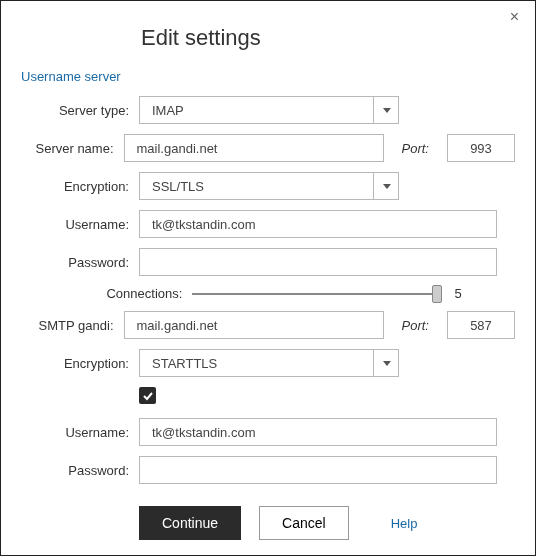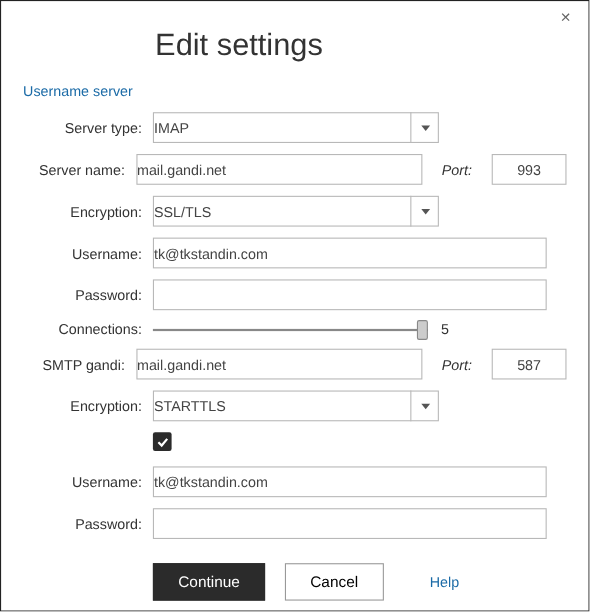--- a/index.html
+++ b/index.html
@@ -1,32 +1,32 @@
 <!DOCTYPE html>
 <html><head>
 <meta charset="utf-8">
 <style>
   * { box-sizing: border-box; margin: 0; padding: 0; }
   body { font-family: "Segoe UI", Arial, sans-serif; font-size: 13px; color: #333; background: #fff; }
   .window { width: 536px; height: 556px; border: 1px solid #222; position: relative; padding: 10px 20px 20px 20px; }
   .close { position: absolute; top: 8px; right: 16px; color: #666; font-size: 16px; line-height: 1; cursor: pointer; }
-  .title { font-size: 28px; font-weight: 300; color: #333; margin: 14px 0 18px 120px; }
+  .title { font-size: 22px; font-weight: 300; color: #333; margin: 14px 0 18px 120px; }
   .section { color: #1a6aa6; font-size: 13px; margin: 8px 0 12px 0; }
   .row { display: flex; align-items: center; margin-bottom: 10px; }
   .label { width: 118px; text-align: right; padding-right: 10px; color: #333; }
   .field { flex: 0 0 260px; }
   .field-wide { flex: 0 0 358px; }
-  select, input[type=text], input[type=password], input.port { height: 28px; border: 1px solid #b8b8b8; background: #fff; padding: 0 0; font-family: inherit; font-size: 13px; color: #444; width: 100%; }
+  select, input[type=text], input[type=password], input.port { height: 28px; border: 1px solid #b8b8b8; background: #fff; padding: 0 12px; font-family: inherit; font-size: 13px; color: #444; width: 100%; }
   .select-wrap { position: relative; display: inline-block; width: 100%; }
   .select-wrap select { appearance: none; -webkit-appearance: none; padding-right: 28px; }
   .select-btn { position: absolute; right: 0; top: 0; width: 26px; height: 28px; border-left: 1px solid #b8b8b8; display: flex; align-items: center; justify-content: center; pointer-events: none; }
   .tri { width: 0; height: 0; border-left: 4px solid transparent; border-right: 4px solid transparent; border-top: 5px solid #555; }
   .portlbl { margin-left: 18px; margin-right: 8px; font-style: italic; }
   input.port { width: 68px; text-align: center; }
-  .slider-row { display: flex; align-items: center; }
+  .slider-row { display: flex; align-items: center; justify-content: center; }
   .slider { flex: 0 0 250px; display: flex; align-items: center; }
   input[type=range] { -webkit-appearance: none; width: 100%; height: 2px; background: #888; outline: none; }
   input[type=range]::-webkit-slider-thumb { -webkit-appearance: none; width: 10px; height: 18px; background: #ccc; border: 1px solid #888; border-radius: 2px; cursor: pointer; }
   input[type=range]::-moz-range-thumb { width: 10px; height: 18px; background: #ccc; border: 1px solid #888; border-radius: 2px; cursor: pointer; }
   .slider-val { margin-left: 12px; }
   .check-row { display: flex; align-items: center; margin-left: 118px; margin-bottom: 14px; }
   .check { width: 17px; height: 17px; background: #2b2b2b; border-radius: 2px; display: flex; align-items: center; justify-content: center; margin-right: 8px; cursor: pointer; }
   .check svg { width: 12px; height: 12px; }
   .buttons { display: flex; align-items: center; margin: 22px 0 0 118px; gap: 18px; }
   .btn { height: 34px; padding: 0 22px; font-size: 14px; border: 1px solid #999; background: #fff; cursor: pointer; font-family: inherit; }

